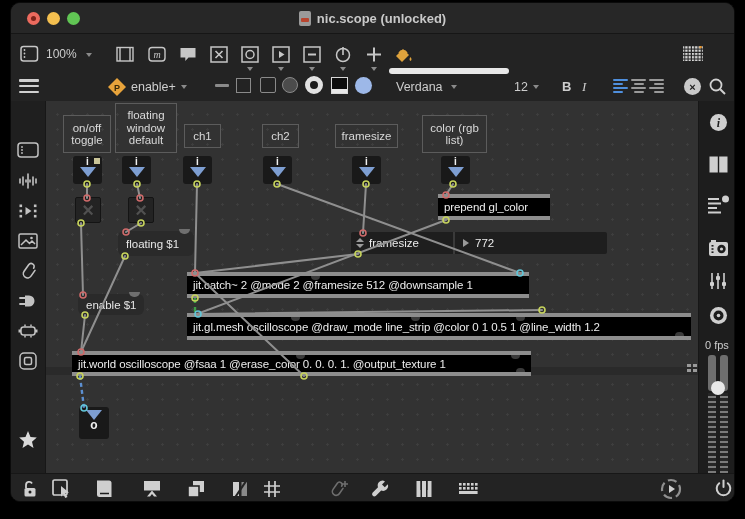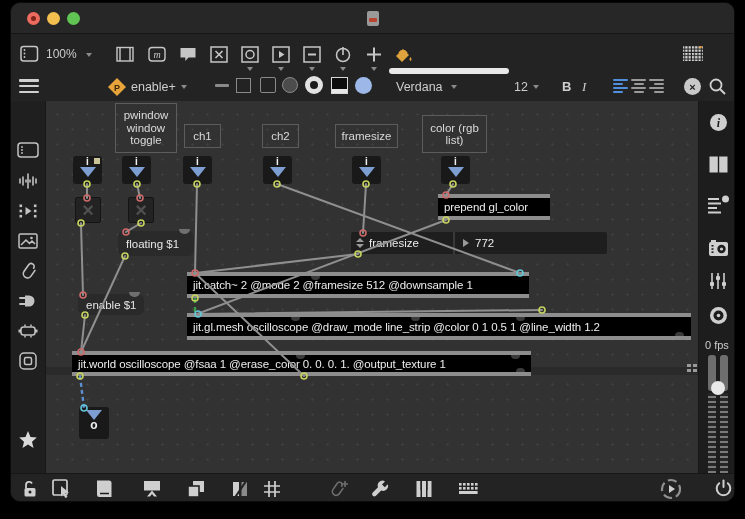--- a/index.html
+++ b/index.html
@@ -43,20 +43,21 @@
 <body>
 
 <div id="stage">
 <div id="win" class="abs">
 
   <div class="abs titlebar">
     <div class="abs titlewrap">
       <span style="display:inline-block;width:12px;height:15px;background:#9a9a9a;border-radius:2px;position:relative;">
         <span style="position:absolute;left:2px;top:7px;width:8px;height:4px;background:#b8452f;border-radius:1px;"></span>
       </span>
+      <span>nic.scope (unlocked)</span>
     </div>
     <span class="abs tl" style="left:16px;background:#ec6a5e;">
           <span style="position:absolute;left:4px;top:4px;width:5px;height:5px;border-radius:50%;background:#7e241b;"></span>
         </span>
     <span class="abs tl" style="left:36px;background:#f4bf4f;"></span>
     <span class="abs tl" style="left:56px;background:#61c554;"></span>
   </div>
 
   <div class="abs toolbar-top">
     <span class="abs ico" style="left:9px;top:11px;">
@@ -276,21 +277,22 @@
 
   <div class="abs canvas"></div>
   <div class="abs" style="left:35px;top:364px;width:652px;height:8px;background:#2a2a2a;"></div>
   <div class="abs" style="left:676px;top:361px;width:13px;height:10px;">
     <span style="position:absolute;left:0;top:0;width:4px;height:3px;background:#9a9a9a;"></span>
         <span style="position:absolute;left:6px;top:0;width:4px;height:3px;background:#9a9a9a;"></span>
     <span style="position:absolute;left:0;top:5px;width:4px;height:3px;background:#9a9a9a;"></span>
         <span style="position:absolute;left:6px;top:5px;width:4px;height:3px;background:#9a9a9a;"></span>
   </div>
 
-  <div class="abs cmt" style="left:104px;top:100px;width:62px;height:50px;">pwindow window toggle</div>
+  <div class="abs cmt" style="left:52px;top:112px;width:48px;height:38px;">on/off toggle</div>
+  <div class="abs cmt" style="left:104px;top:100px;width:62px;height:50px;">floating window default</div>
   <div class="abs cmt" style="left:173px;top:121px;width:37px;height:24px;">ch1</div>
   <div class="abs cmt" style="left:251px;top:121px;width:37px;height:24px;">ch2</div>
   <div class="abs cmt" style="left:324px;top:121px;width:63px;height:24px;">framesize</div>
   <div class="abs cmt" style="left:411px;top:112px;width:65px;height:38px;padding:8px 6px;">color (rgb list)</div>
 
   <div class="abs inlet" style="left:62px;top:153px;width:29px;height:28px;">
         <b>i</b>
         <span class="tri"></span>
         <span style="position:absolute;right:2px;top:2px;width:6px;height:6px;background:#c9c498;"></span>
       </div>

